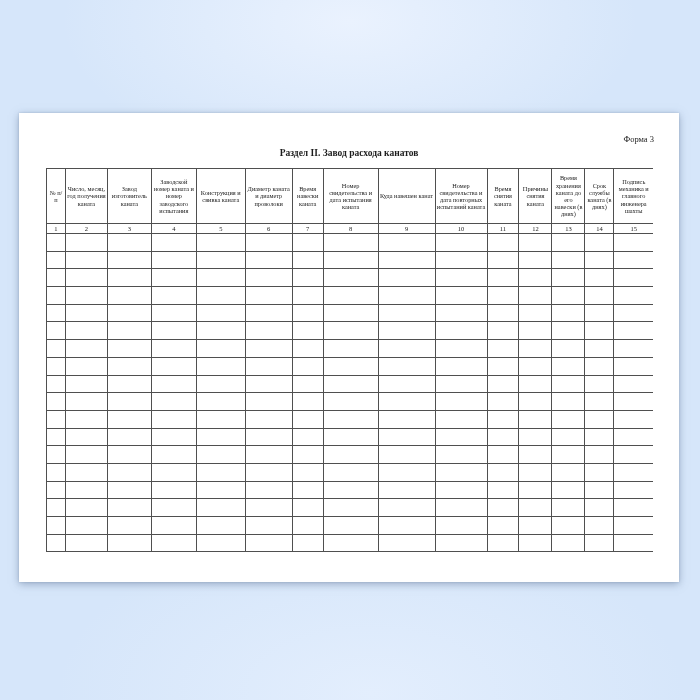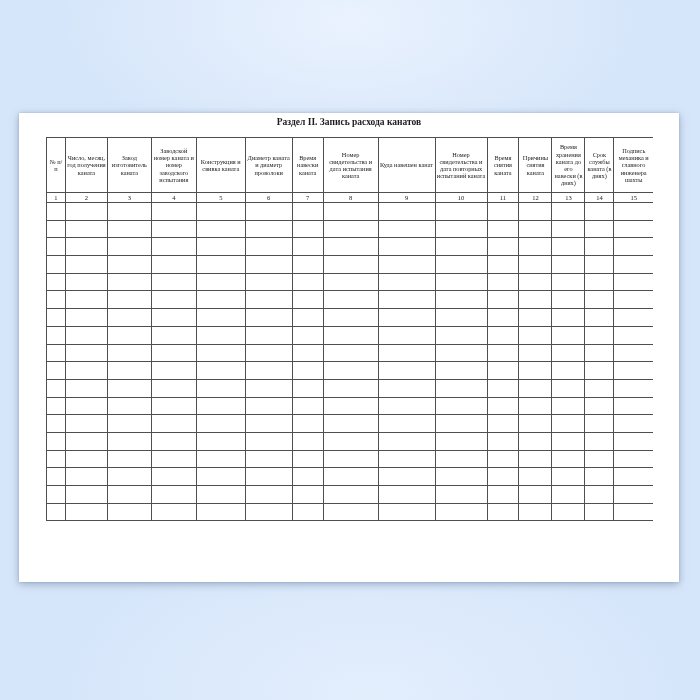--- a/index.html
+++ b/index.html
@@ -77,21 +77,22 @@
   }
   tbody tr {
     height: 17.7px;
   }
 </style>
 </head>
 <body>
 
 <div class="desk">
   <div class="sheet">
-    <div class="doc-title">Раздел II. Запись расхода канатов</div>
+    <div class="form-label">Форма 3</div>
+    <div class="doc-title">Раздел II. Завод расхода канатов</div>
     <table class="grid">
       <colgroup>
         <col style="width:3.13%">
           <col style="width:6.92%">
           <col style="width:7.25%">
         <col style="width:7.41%">
           <col style="width:8.07%">
           <col style="width:7.74%">
         <col style="width:5.11%">
           <col style="width:9.06%">

